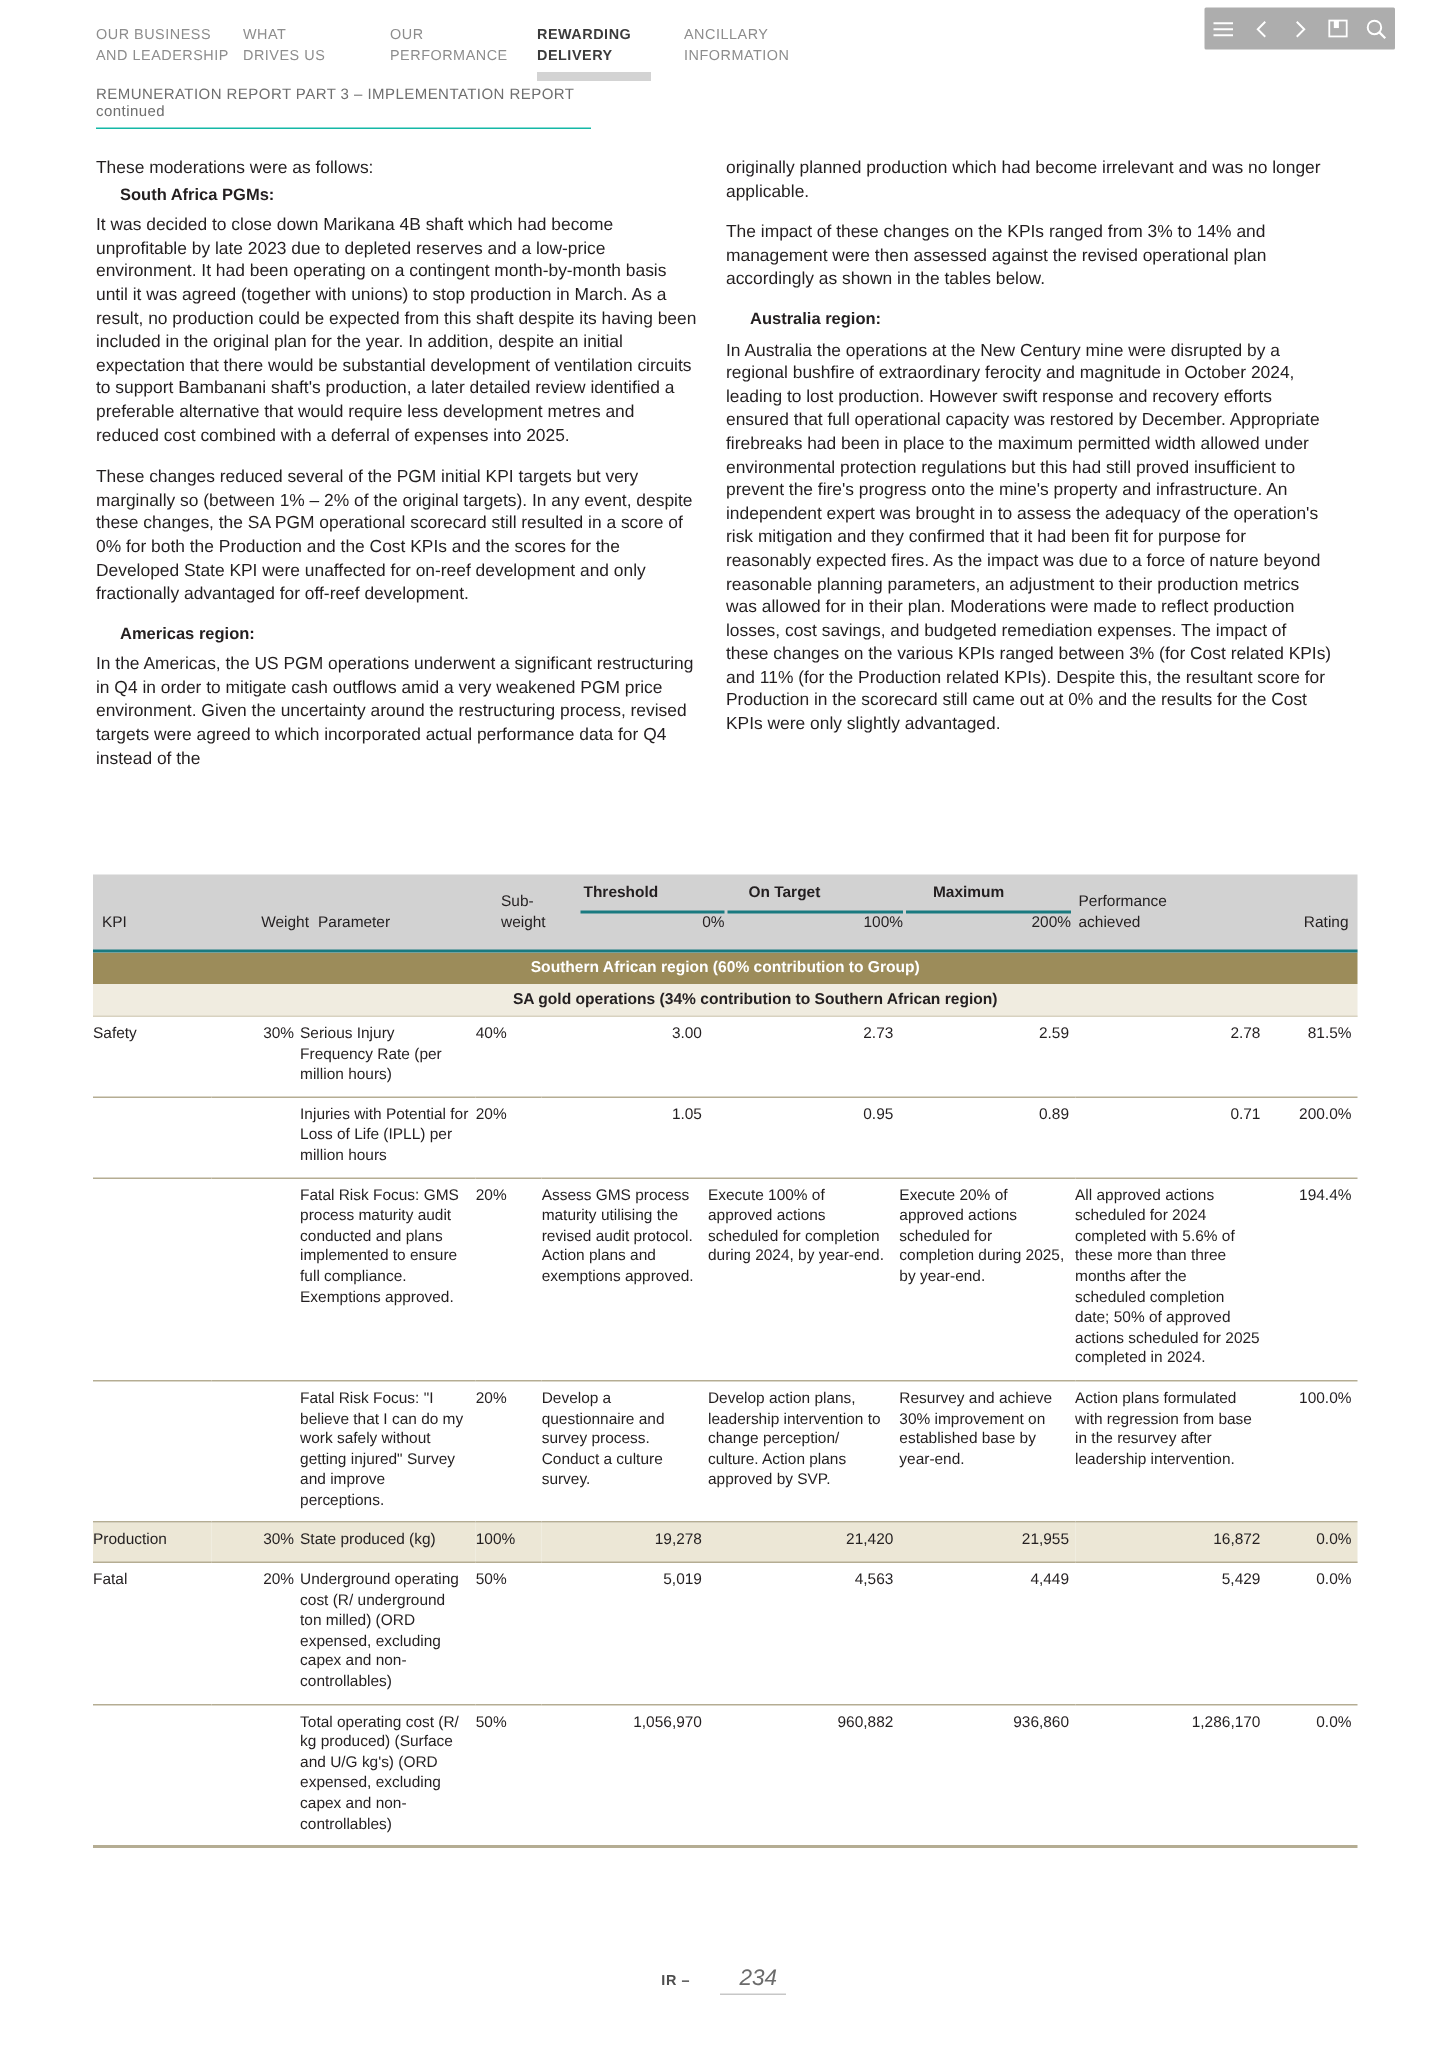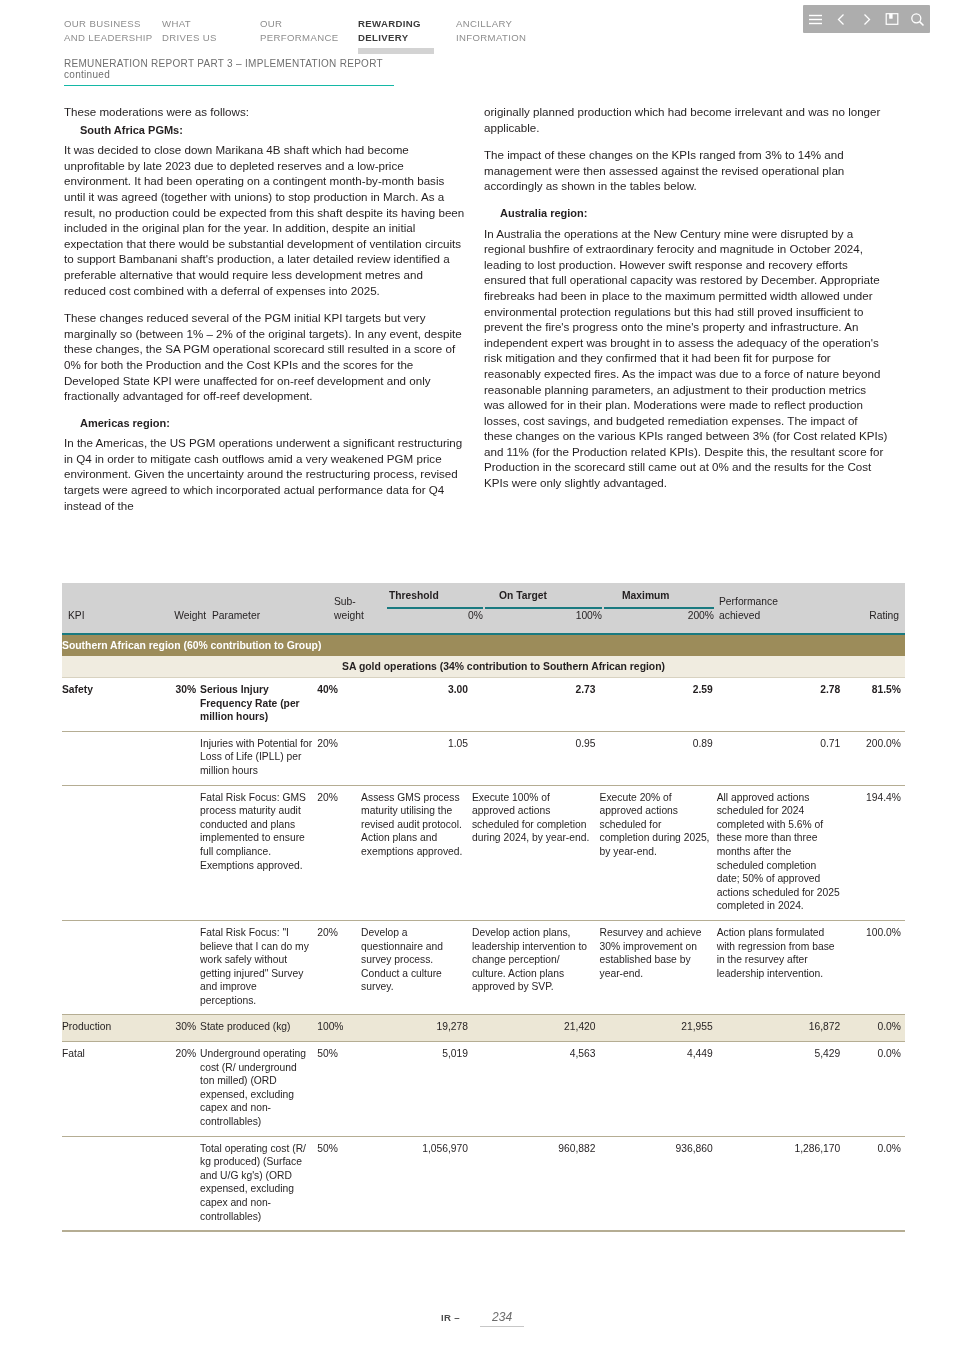--- a/index.html
+++ b/index.html
@@ -151,21 +151,21 @@
     left: 0;
     right: 0;
     bottom: 0;
     height: 2px;
     background: #1a7a80;
   }
   .band-gold {
     background: #9c8c5a;
     color: #ffffff;
     font-weight: bold;
-    text-align: left;
+    text-align: center;
     font-size: 10.4px;
     height: 21px;
     line-height: 21px;
   }
   .band-cream {
     background: #f0ece0;
     color: #231f20;
     font-weight: bold;
     text-align: center;
     font-size: 10.4px;
@@ -174,21 +174,21 @@
     border-bottom: 1px solid #d8d2c0;
     padding-left: 40px;
   }
 
   tr.datarow > td {
     padding: 5px 4px 7px 0;
     border-top: 1px solid #b5ad93;
     font-size: 10.3px;
     line-height: 13.6px;
   }
-  tr.datarow.first > td { border-top: none; font-weight: bold; }
+  tr.datarow.first > td { border-top: none; }
   tr.shaded > td { background: #ece7d6; }
   tr.datarow > td.num { text-align: right; }
 
   .c-kpi      { width: 76px;  padding-left: 6px !important; }
   .c-weight   { width: 56px;  }
   .c-param    { width: 112px; }
   .c-sub      { width: 42px;  }
   .c-thr      { width: 106px; }
   .c-ont      { width: 122px; }
   .c-max      { width: 112px; }
@@ -213,27 +213,27 @@
     justify-content: center;
     gap: 20px;
   }
   .footer .ir {
     font-size: 9.6px;
     font-weight: bold;
     letter-spacing: 0.4px;
     color: #4d4d4d;
   }
   .footer .pg {
-    font-size: 12px;
+    font-size: 15px;
     font-style: italic;
     color: #6b6b6b;
     border-bottom: 1.5px solid #c7c7c7;
     padding: 0 6px 2px 6px;
     min-width: 32px;
-    text-align: center;
+    text-align: right;
   }
 </style>
 </head>
 <body>
 
 <div class="topbar">
   <div class="nav-tabs" id="nav-tabs">
       <div class="nav-tab">
         <div>OUR BUSINESS</div>
         <div>AND LEADERSHIP</div>

